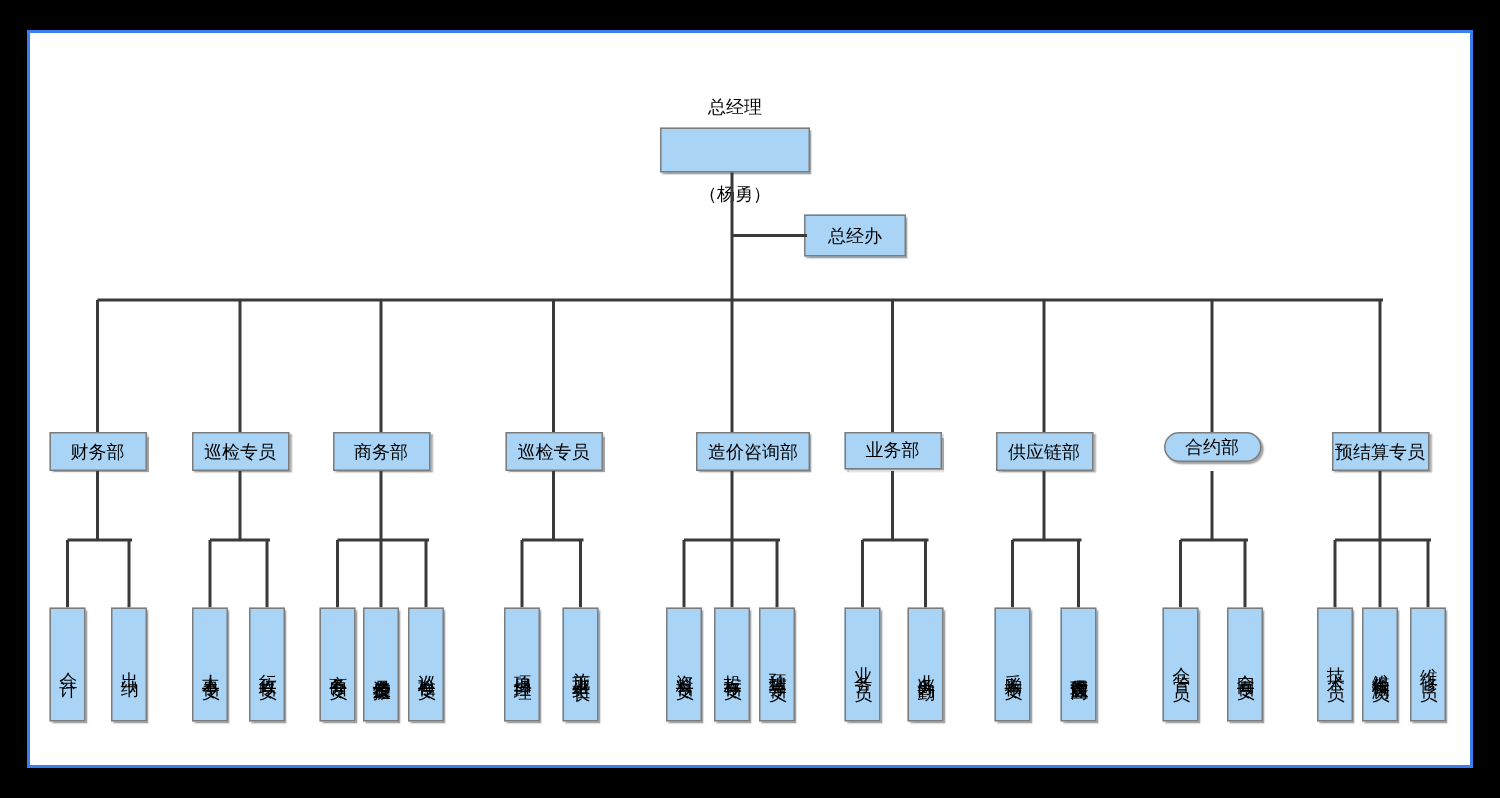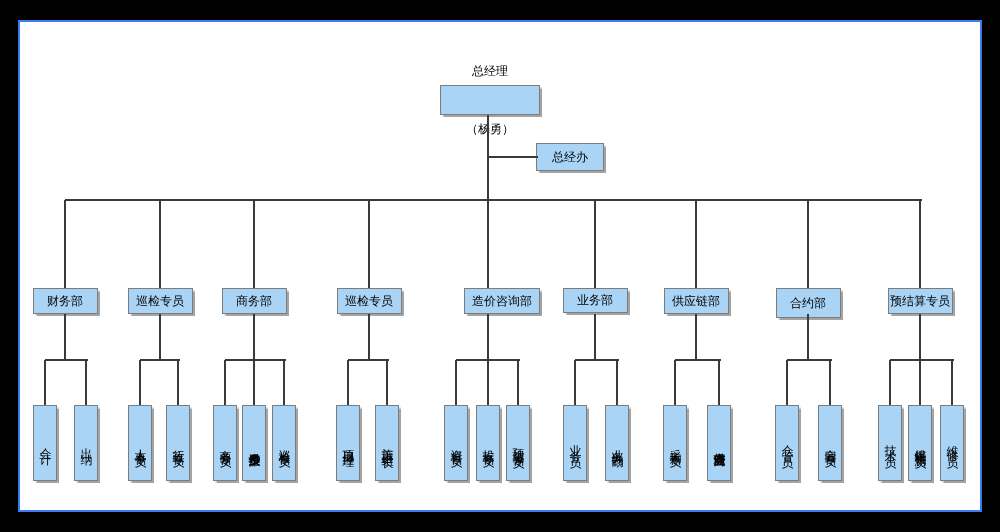--- a/index.html
+++ b/index.html
@@ -99,21 +99,21 @@
     <div class="node vnode" style="letter-spacing: 2px; left: 585px; top: 383px; width: 24px; height: 76px;">业务内勤</div>
     <div class="line" style="left: 675px; top: 178px; width: 2px; height: 88px;"></div>
     <div class="node" style="left: 643.5px; top: 266px; width: 65px; height: 26px;">供应链部</div>
     <div class="line" style="left: 675px; top: 292px; width: 2px; height: 46px;"></div>
     <div class="line" style="left: 655px; top: 337px; width: 46px; height: 2px;"></div>
     <div class="line" style="left: 654px; top: 338px; width: 2px; height: 45px;"></div>
     <div class="node vnode" style="letter-spacing: 2px; left: 643px; top: 383px; width: 24px; height: 76px;">采购专员</div>
     <div class="line" style="left: 698px; top: 338px; width: 2px; height: 45px;"></div>
     <div class="node vnode" style="letter-spacing: 0px; left: 687px; top: 383px; width: 24px; height: 76px;">供应商管理员</div>
     <div class="line" style="left: 787px; top: 178px; width: 2px; height: 88px;"></div>
-    <div class="node" style="left: 755.5px; top: 266px; width: 65px; height: 30px;">合约部</div>
+    <div class="node" style="left: 755.5px; top: 266px; width: 65px; height: 20px; border-radius: 12px;">合约部</div>
     <div class="line" style="left: 787px; top: 292px; width: 2px; height: 46px;"></div>
     <div class="line" style="left: 767px; top: 337px; width: 45px; height: 2px;"></div>
     <div class="line" style="left: 766px; top: 338px; width: 2px; height: 45px;"></div>
     <div class="node vnode" style="letter-spacing: 6px; left: 755px; top: 383px; width: 24px; height: 76px;">仓管员</div>
     <div class="line" style="left: 809px; top: 338px; width: 2px; height: 45px;"></div>
     <div class="node vnode" style="letter-spacing: 2px; left: 798px; top: 383px; width: 24px; height: 76px;">合同专员</div>
     <div class="line" style="left: 899px; top: 178px; width: 2px; height: 88px;"></div>
     <div class="node" style="left: 867.5px; top: 266px; width: 65px; height: 26px;">预结算专员</div>
     <div class="line" style="left: 899px; top: 292px; width: 2px; height: 46px;"></div>
     <div class="line" style="left: 870px; top: 337px; width: 64px; height: 2px;"></div>

